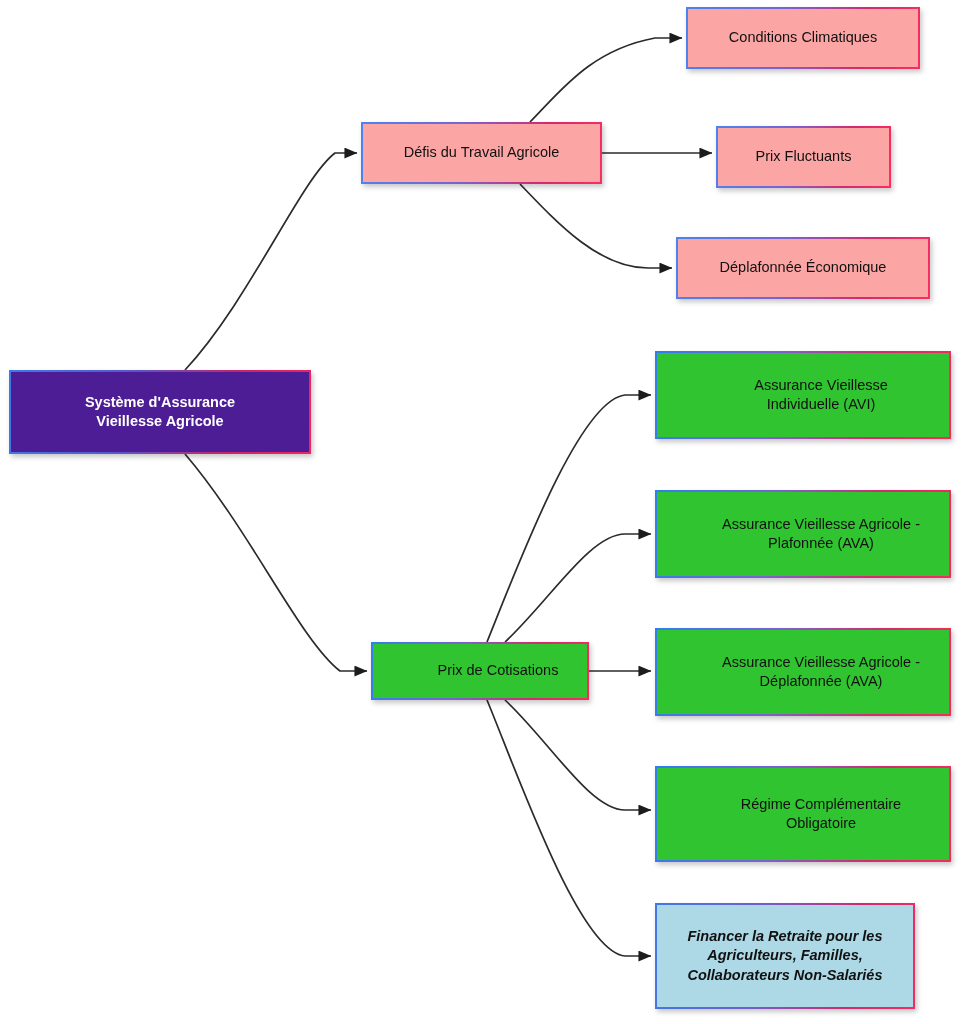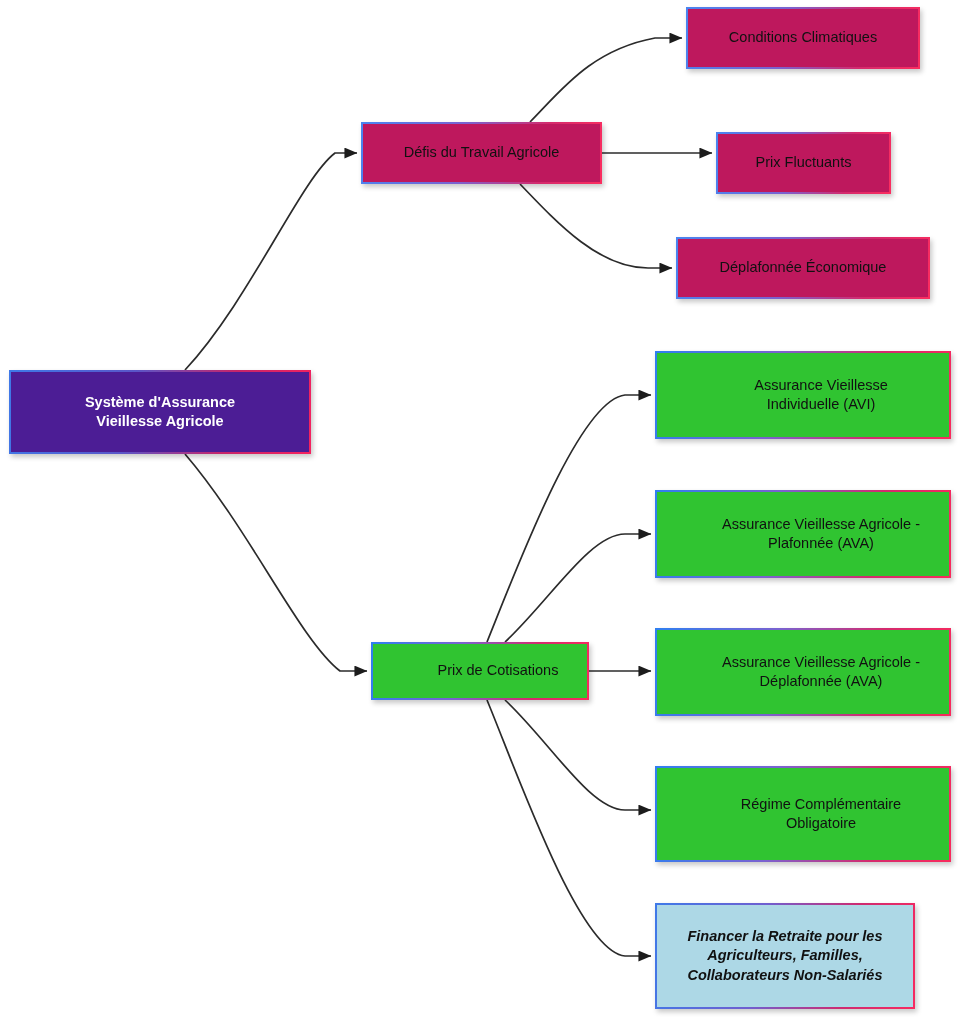--- a/index.html
+++ b/index.html
@@ -42,21 +42,21 @@
     white-space: pre-line;
   }
   .node-root {
     background: #4c1d95;
     color: #ffffff;
     font-weight: bold;
     font-size: 14.5px;
     border-image-source: linear-gradient(100deg, #3f79e8 0%, #5a56c8 40%, #c6256a 72%, #f5225f 100%);
   }
   .node-orange {
-    background: #be185d;
+    background: #fca5a5;
     color: #111111;
     font-size: 14.5px;
     border-image-source: linear-gradient(100deg, #4a84f0 0%, #7a62d0 42%, #d42a6d 75%, #fb2d5f 100%);
   }
   .node-green {
     background: #30c431;
     color: #111111;
     font-size: 14.5px;
     border-image-source: linear-gradient(100deg, #2f7ff0 0%, #7a62d0 40%, #d42a6d 74%, #f92a5d 100%);
     padding-left: 44px;
@@ -97,21 +97,21 @@
         <path class="edge-path" d="M 505 700 C 550 742 590 810 625 810 L 651 810" marker-end="url(#arrowhead)"></path>
         <path class="edge-path" d="M 487 700 C 520 780 580 952 625 956 L 651 956" marker-end="url(#arrowhead)"></path>
       </g>
   </svg>
 
   <div id="nodes-group">
       <div class="node node-root" style="left: 9px; top: 370px; width: 302px; height: 84px;">Système d'Assurance
 Vieillesse Agricole</div>
       <div class="node node-orange" style="left: 361px; top: 122px; width: 241px; height: 62px;">Défis du Travail Agricole</div>
       <div class="node node-orange" style="left: 686px; top: 7px; width: 234px; height: 62px;">Conditions Climatiques</div>
-      <div class="node node-orange" style="left: 716px; top: 132px; width: 175px; height: 62px;">Prix Fluctuants</div>
+      <div class="node node-orange" style="left: 716px; top: 126px; width: 175px; height: 62px;">Prix Fluctuants</div>
       <div class="node node-orange" style="left: 676px; top: 237px; width: 254px; height: 62px;">Déplafonnée Économique</div>
       <div class="node node-green" style="left: 371px; top: 642px; width: 218px; height: 58px;">Prix de Cotisations</div>
       <div class="node node-green" style="left: 655px; top: 351px; width: 296px; height: 88px;">Assurance Vieillesse
 Individuelle (AVI)</div>
       <div class="node node-green" style="left: 655px; top: 490px; width: 296px; height: 88px;">Assurance Vieillesse Agricole -
 Plafonnée (AVA)</div>
       <div class="node node-green" style="left: 655px; top: 628px; width: 296px; height: 88px;">Assurance Vieillesse Agricole -
 Déplafonnée (AVA)</div>
       <div class="node node-green" style="left: 655px; top: 766px; width: 296px; height: 96px;">Régime Complémentaire
 Obligatoire</div>

